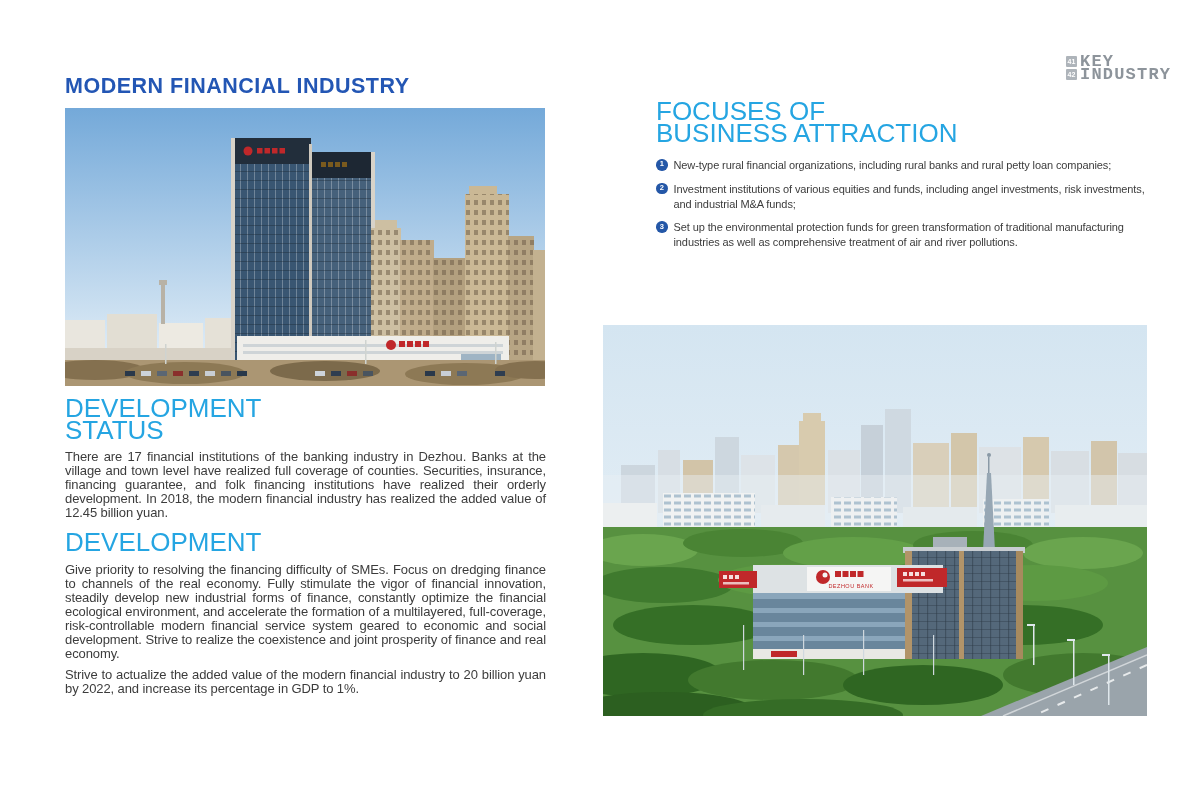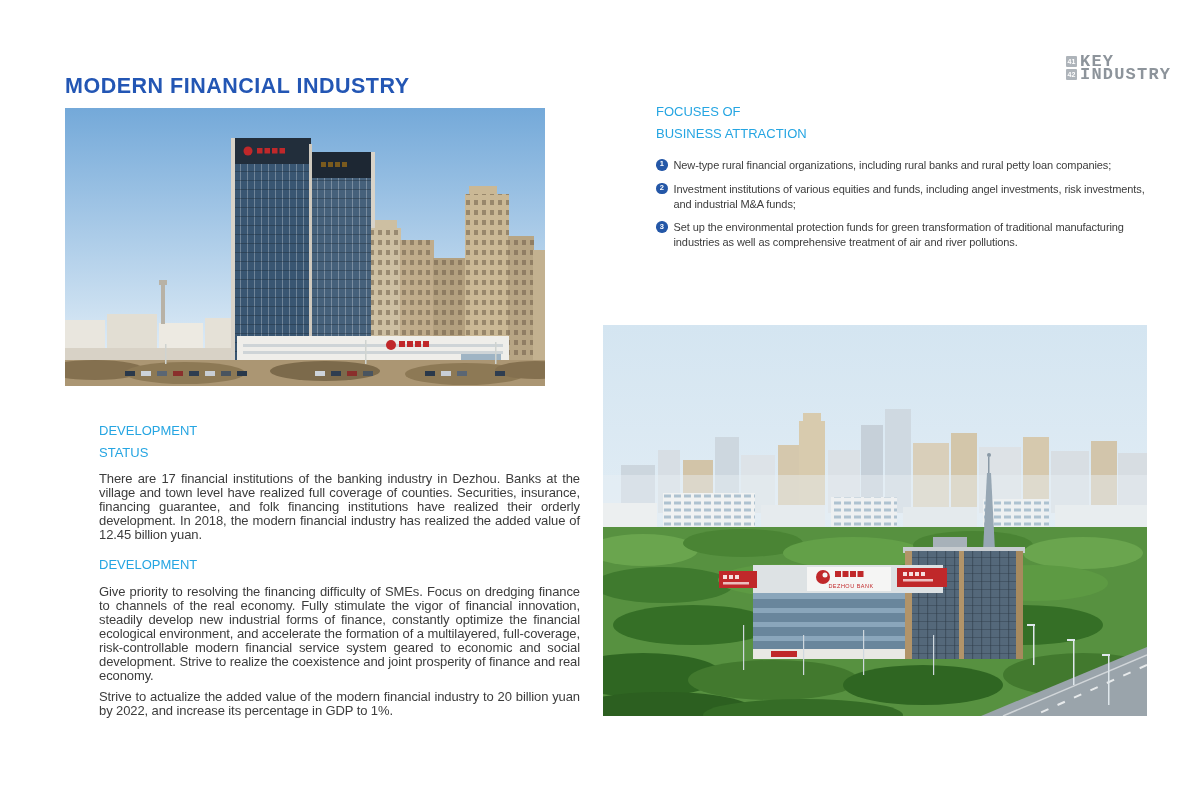--- a/index.html
+++ b/index.html
@@ -9,29 +9,29 @@
   }
   
   .badge{position:absolute;left:1066px;top:55px;display:flex;flex-direction:column;gap:1px;}
   .badge-row{display:flex;align-items:center;gap:3px;height:12px;}
   .badge-sq{width:11px;height:11px;background:#aeb4ba;color:#ffffff;font-size:7px;font-weight:bold;
     display:flex;align-items:center;justify-content:center;border-radius:1px;}
   .badge-txt{font-family:Liberation Mono, monospace;font-weight:bold;font-size:17px;
     color:#8d949b;letter-spacing:1.2px;line-height:11px;}
   
   .main-title{position:absolute;left:65px;top:74px;font-size:21.5px;letter-spacing:.5px;color:#2356b4;font-weight:bold;}
-  .cyan-h{color:#25a5e2;font-size:13px;line-height:21.5px;font-weight:400;margin:0;}
+  .cyan-h{color:#25a5e2;font-size:26px;line-height:21.5px;font-weight:400;margin:0;}
   .cyan-h span{display:block;}
   
   .photo{position:absolute;overflow:hidden;}
   .photo-left{left:65px;top:108px;width:480px;height:278px;}
   .photo-right{left:603px;top:325px;width:544px;height:391px;}
   .photo svg{display:block;width:100%;height:100%;}
   
-  .left-col{position:absolute;left:65px;top:420px;width:481px;margin-left:34px;}
+  .left-col{position:absolute;left:65px;top:398px;width:481px;}
   .body-p{font-size:13px;letter-spacing:-.1px;line-height:14px;text-align:justify;margin:0;}
   .left-col .cyan-h{margin-bottom:9px;}
   .left-col .body-p{margin-bottom:7px;}
   .left-col .gap-above{margin-top:12px;}
   
   .right-col{position:absolute;left:656px;top:101px;width:494px;}
   .right-col .cyan-h{margin-bottom:14px;}
   .bullets{list-style:none;margin:0;padding:0;}
   .bullets li{display:flex;gap:6px;margin-bottom:9px;font-size:11px;letter-spacing:-.1px;line-height:14.8px;}
   .bullet-marker{flex:0 0 auto;width:11.5px;height:11.5px;margin-top:1px;border-radius:50%;

